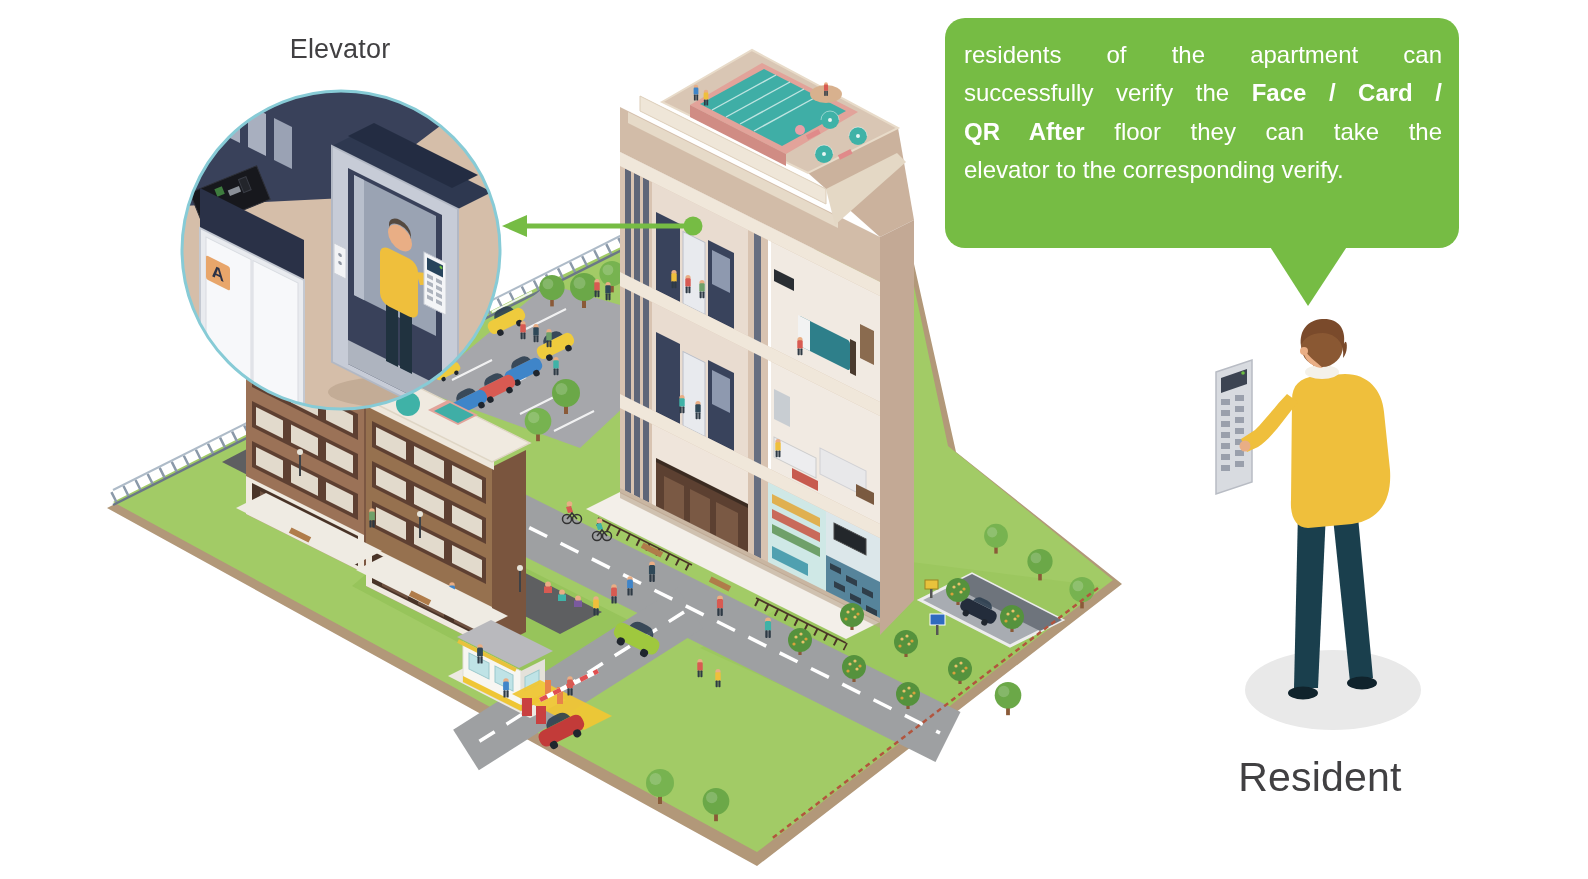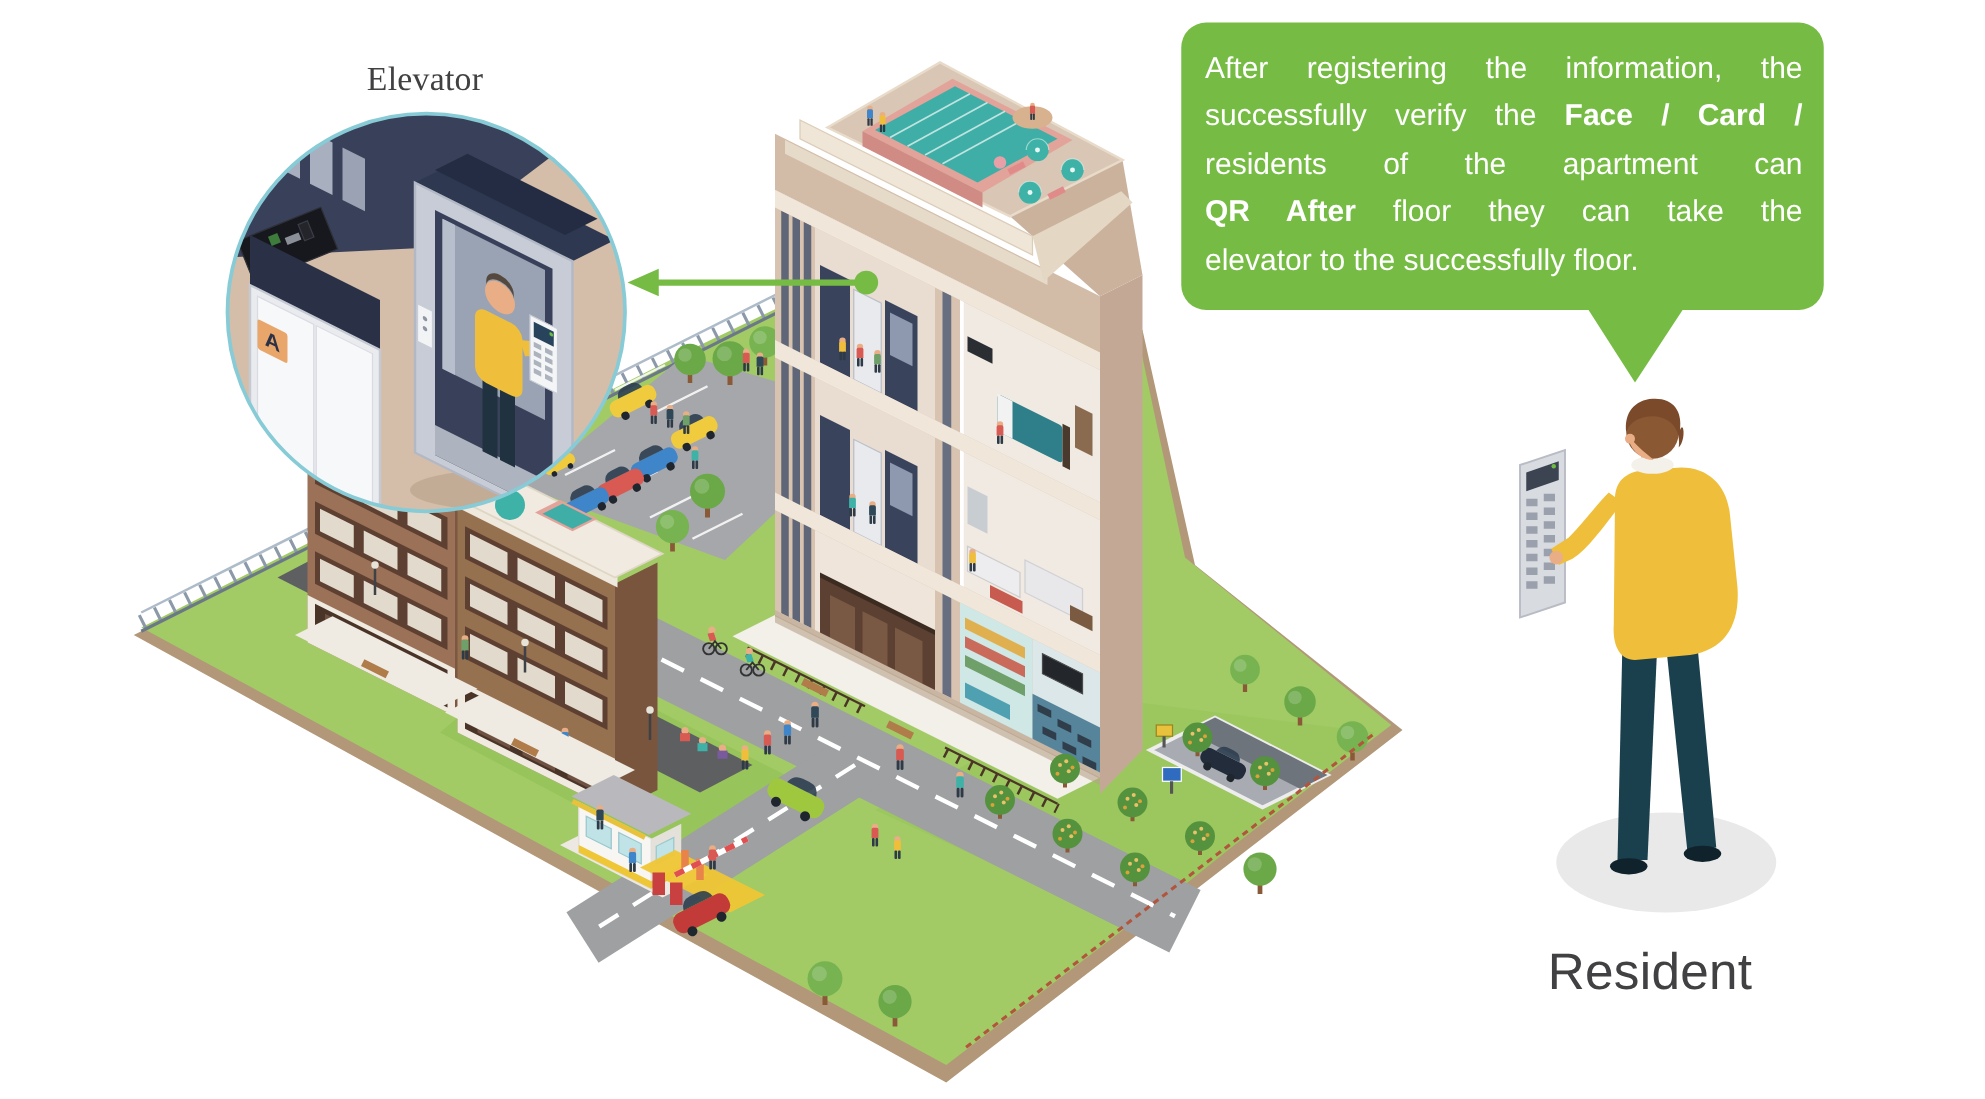--- a/index.html
+++ b/index.html
@@ -1,21 +1,21 @@
 <!DOCTYPE html>
 <html style="--accent-green: #76BC44; --callout-text: #FFFFFF; --inset-ring: #87CBD6; --label-color: #414042; --grass-green: #A2CB66; --road-gray: #9EA0A2; --building-tan: #D2BCA8; --pool-teal: #3FAEA6; --elevator-navy: #39435C; --resident-sweater: #EFBF3C;"><head>
 <meta charset="utf-8">
 <style>
   html,body{margin:0;padding:0;background:#FFFFFF;}
   body{width:1588px;height:879px;position:relative;overflow:hidden;
        font-family:"Liberation Sans",sans-serif;}
   .stage{position:absolute;left:0;top:0;width:1588px;height:879px;}
   .overlay-label{position:absolute;color:var(--label-color,#414042);text-align:center;
        font-weight:400;letter-spacing:0.2px;}
-  #elevator-label{left:225px;top:48px;width:230px;font-size:27px;font-family:Liberation Serif, serif;}
+  #elevator-label{left:225px;top:34px;width:230px;font-size:27px;}
   #resident-label{left:1180px;top:754px;width:280px;font-size:41px;}
   .bubble{position:absolute;left:945px;top:18px;width:514px;height:230px;
        box-sizing:border-box;background:var(--accent-green,#76BC44);
        border-radius:20px;padding:18px 17px 0 19px;
        color:var(--callout-text,#FFFFFF);font-size:24px;line-height:38.4px;}
   .bubble .jl{text-align:justify;text-align-last:justify;height:38.4px;overflow:hidden;white-space:normal;}
   .bubble .ll{text-align:left;height:38.4px;overflow:hidden;}
   .bubble b{font-weight:700;}
   svg .accent-fill{fill:var(--accent-green,#76BC44);}
   svg .accent-stroke{stroke:var(--accent-green,#76BC44);}
@@ -535,20 +535,19 @@
         <circle cx="8" cy="113" r="1.8" fill="#8E95A1"></circle>
       </g>
     </g>
     <circle class="ring-stroke" cx="341" cy="250" r="159" fill="none" stroke="#87CBD6" stroke-width="3"></circle>
   </g>
 </svg>
 
 <div id="elevator-label" class="overlay-label">Elevator</div>
 
 <div class="bubble">
-  <div class="jl"><span>After registering the information, the</span></div>
+  <div class="jl"><span>residents of the apartment can</span></div>
   <div class="jl"><span>successfully verify the </span><b>Face / Card /</b></div>
-  <div class="jl"><span>residents of the apartment can</span></div>
   <div class="jl"><b>QR After</b><span> floor they can take the</span></div>
-  <div class="ll"><span>elevator to the successfully floor.</span></div>
+  <div class="ll"><span>elevator to the corresponding verify.</span></div>
 </div>
 
 <div id="resident-label" class="overlay-label">Resident</div>
 
 </body></html>

